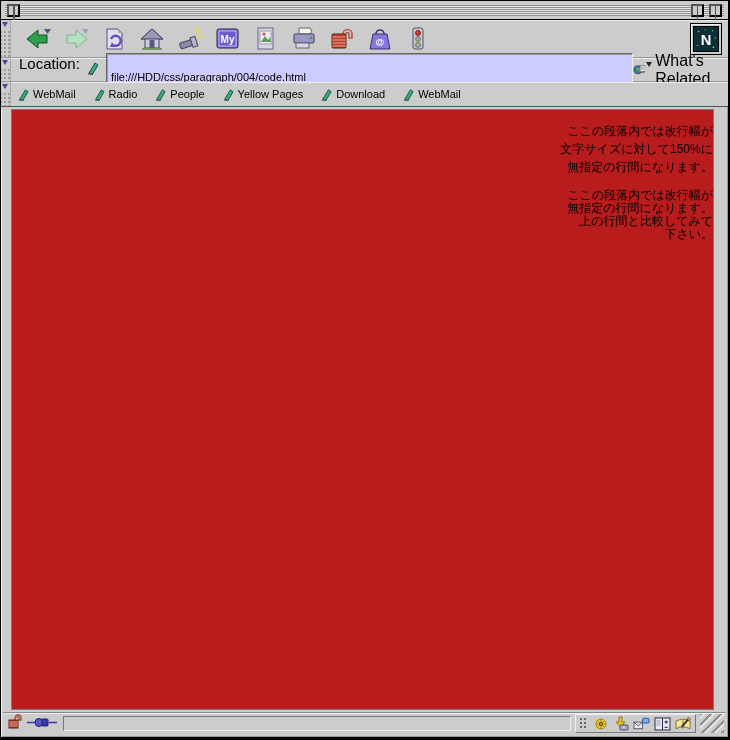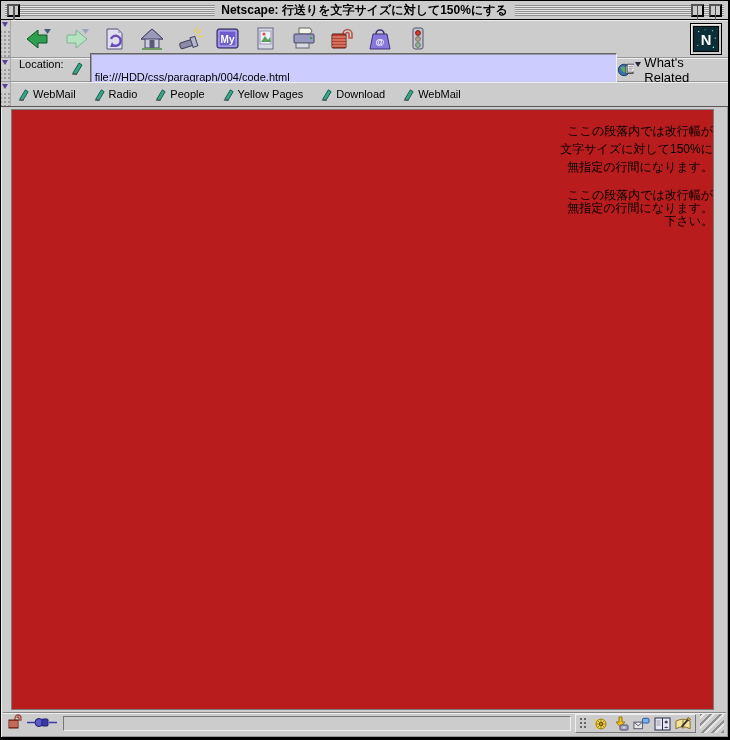--- a/index.html
+++ b/index.html
@@ -36,27 +36,27 @@
   .collapse-tab i{position:absolute;top:2px;left:1px;z-index:1;border:3px solid transparent;border-top:5px solid #5b3f99;}
 
   .tb-icons{display:flex;align-items:center;margin-left:8px;}
   .tb-btn{width:30px;height:30px;margin:0 4px;display:flex;align-items:center;justify-content:center;cursor:pointer;text-align:center;}
   .tb-btn svg{display:block;}
 
   .nlogo-frame{margin-left:auto;margin-right:6px;width:32px;height:32px;border:1px solid #000;
     background:#ccc;padding:2px;box-shadow:inset 1px 1px 0 #eee;cursor:pointer;}
   .nlogo-frame .inner{width:26px;height:26px;border:1px solid #000;}
 
-  .loc-label{font-size:11px;color:#000;margin:0 6px 12px 8px;}
+  .loc-label{font-size:15px;color:#000;margin:0 6px 12px 8px;}
   .loc-bm{margin-right:6px;cursor:pointer;}
   .loc-field{flex:0 0 527px;height:23px;background:#ccf;border:1px solid;border-color:#666 #eee #eee #666;
     box-shadow:inset 1px 1px 0 #99a;font-size:11px;line-height:15px;color:#000;padding:16px 4px;white-space:nowrap;overflow:hidden;cursor:text;}
   .whats{display:flex;align-items:center;margin-left:auto;margin-right:6px;cursor:pointer;}
   .whats .caret{border:3px solid transparent;border-top:5px solid #223;margin:-8px 3px 0 1px;}
-  .whats .lbl{font-size:13px;color:#000;}
+  .whats .lbl{font-size:16px;color:#000;}
 
   .pt-items{display:flex;align-items:center;margin-left:6px;gap:17px;}
   .pt-item{display:flex;align-items:center;gap:3px;cursor:pointer;justify-content:flex-end;}
   .pt-item .lbl{font-size:11px;color:#000;}
 
   
   .content{position:absolute;top:108px;left:10px;right:14px;bottom:27px;background:#b91c1c;
     border:1px solid #7a7a7a;border-bottom:1px solid #7a7a7a;text-align:right;}
   .para{margin:0;padding:0;color:#000;font-size:12px;}
   .p150{margin:12px 0 0 12px;}
@@ -80,21 +80,20 @@
   .grip{width:24px;height:19px;margin-left:4px;background:#ccc;cursor:nwse-resize;
     background-image:repeating-linear-gradient(135deg,#909090 0 2px,#e5e5e5 2px 4px,transparent 4px 7px);}
 </style>
 </head>
 <body>
 
 <div class="window">
 
   <div class="titlebar">
     <button class="tbtn close"><span class="box"></span></button>
-    <div class="title">Netscape: 行送りを文字サイズに対して150%にする</div>
     <button class="tbtn zoom"><span class="box"></span></button>
     <button class="tbtn collapse"><span class="box"></span></button>
   </div>
 
   <div class="row tools">
     <div class="collapse-tab">
         <i></i>
       </div>
     <div class="tb-icons">
       <div class="tb-btn">
@@ -271,20 +270,21 @@
 
   <div class="content">
     <div class="para p150">
       <div class="ln">ここの段落内では改行幅が</div>
       <div class="ln indent">文字サイズに対して150%に</div>
       <div class="ln indent">無指定の行間になります。</div>
     </div>
     <div class="para pdef">
       <div class="ln">ここの段落内では改行幅が</div>
       <div class="ln indent">無指定の行間になります。</div>
+      <div class="ln indent">上の行間と比較してみて</div>
       <div class="ln indent">下さい。</div>
     </div>
   </div>
 
   <div class="statusbar">
     <span class="st-lock">
       <svg width="16" height="15" viewBox="0 0 16 15">
         <path d="M7 6 v-2 a3 3 0 0 1 6 0 v2 h-2 v-2 a1 1 0 0 0 -2 0" fill="none" stroke="#a04838" stroke-width="1.3"></path>
         <rect x="1" y="6" width="9" height="8" fill="#b04434" stroke="#5a1a10"></rect>
         <path d="M1 8 h9 M1 10 h9 M1 12 h9" stroke="#e09a8a" stroke-width="0.9"></path>

